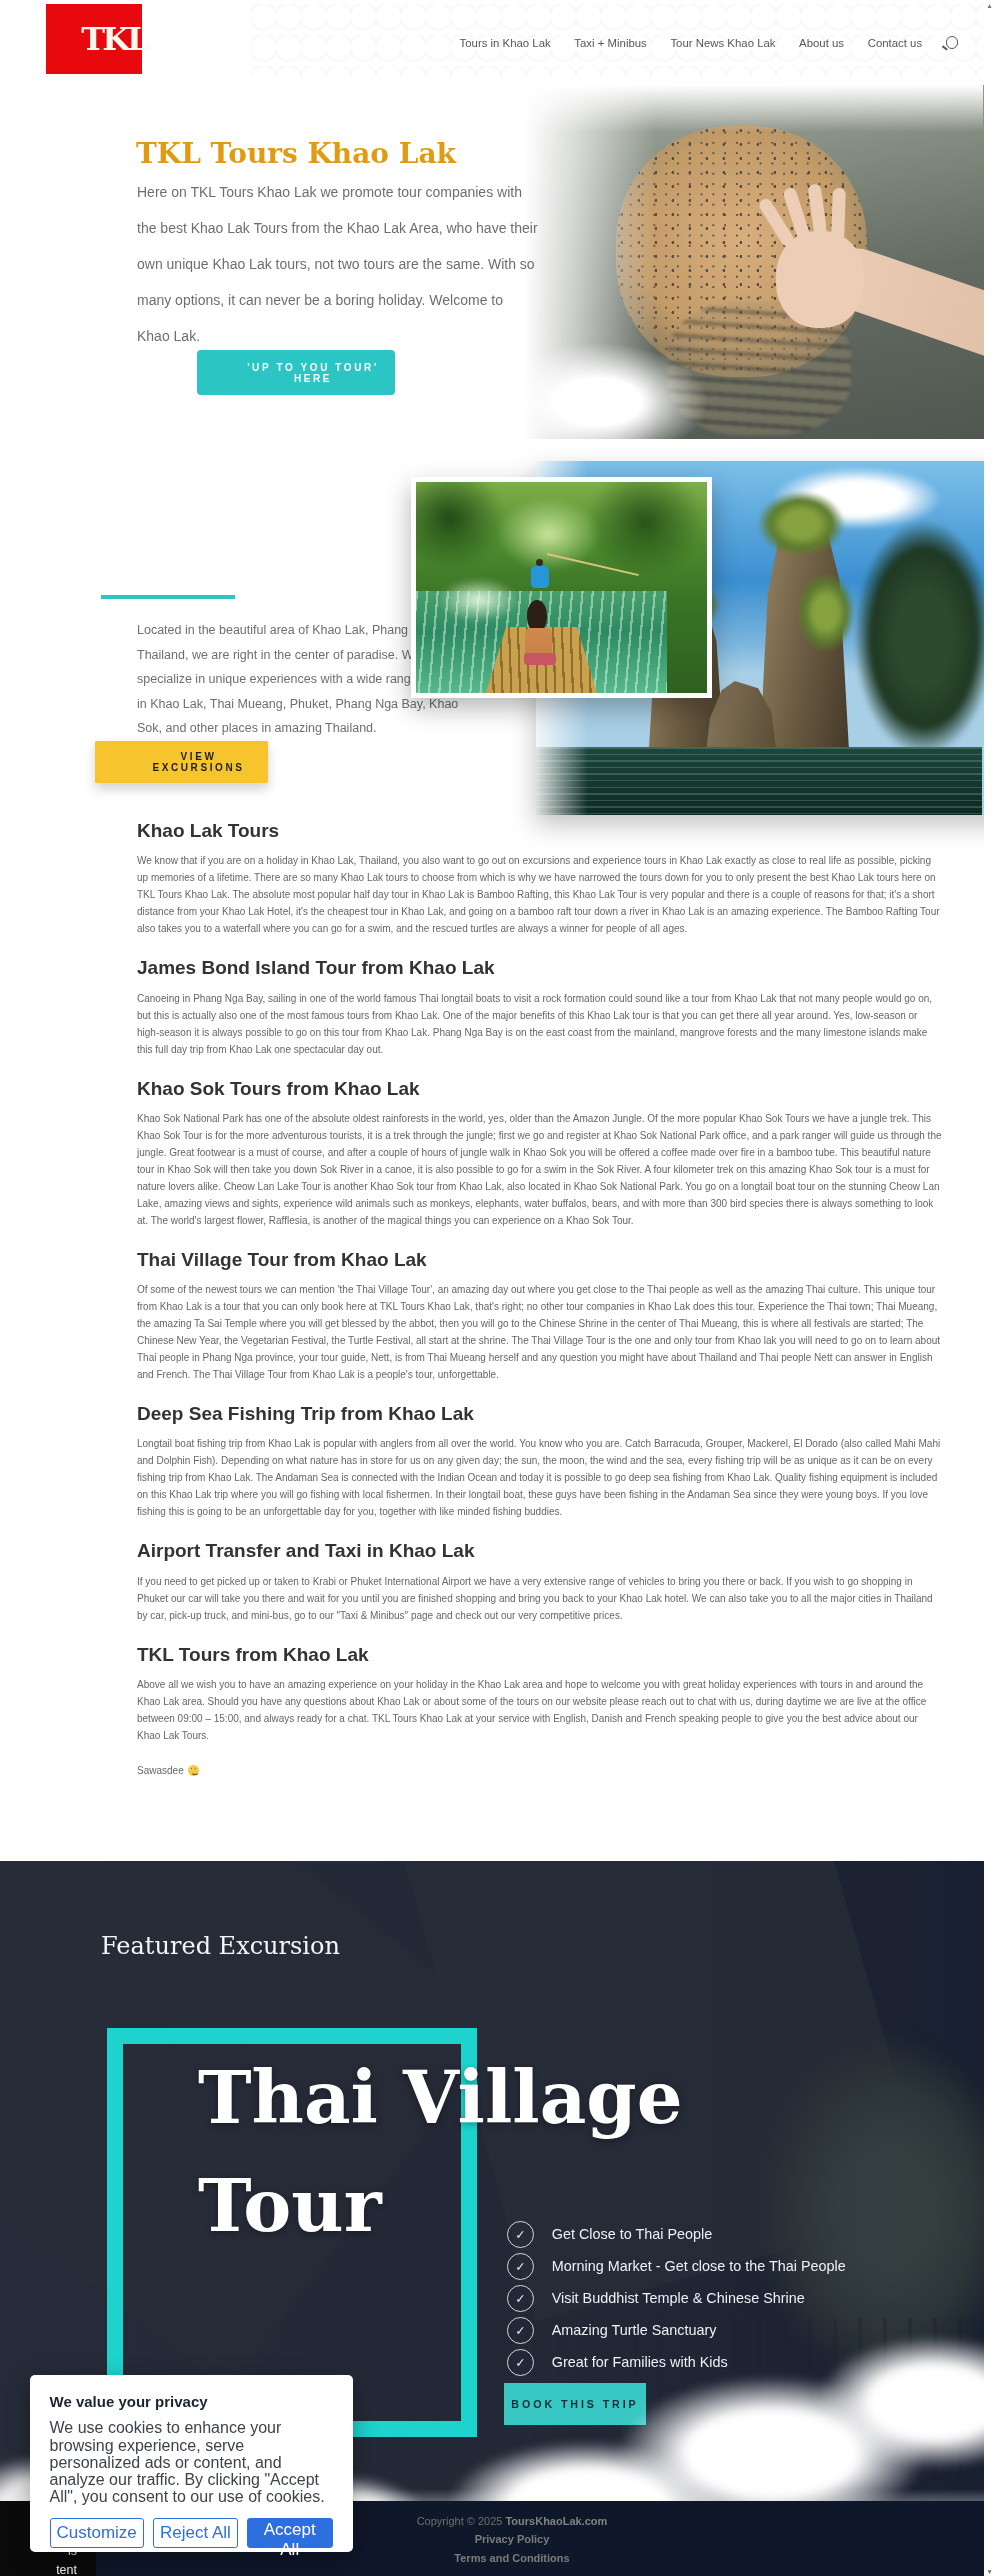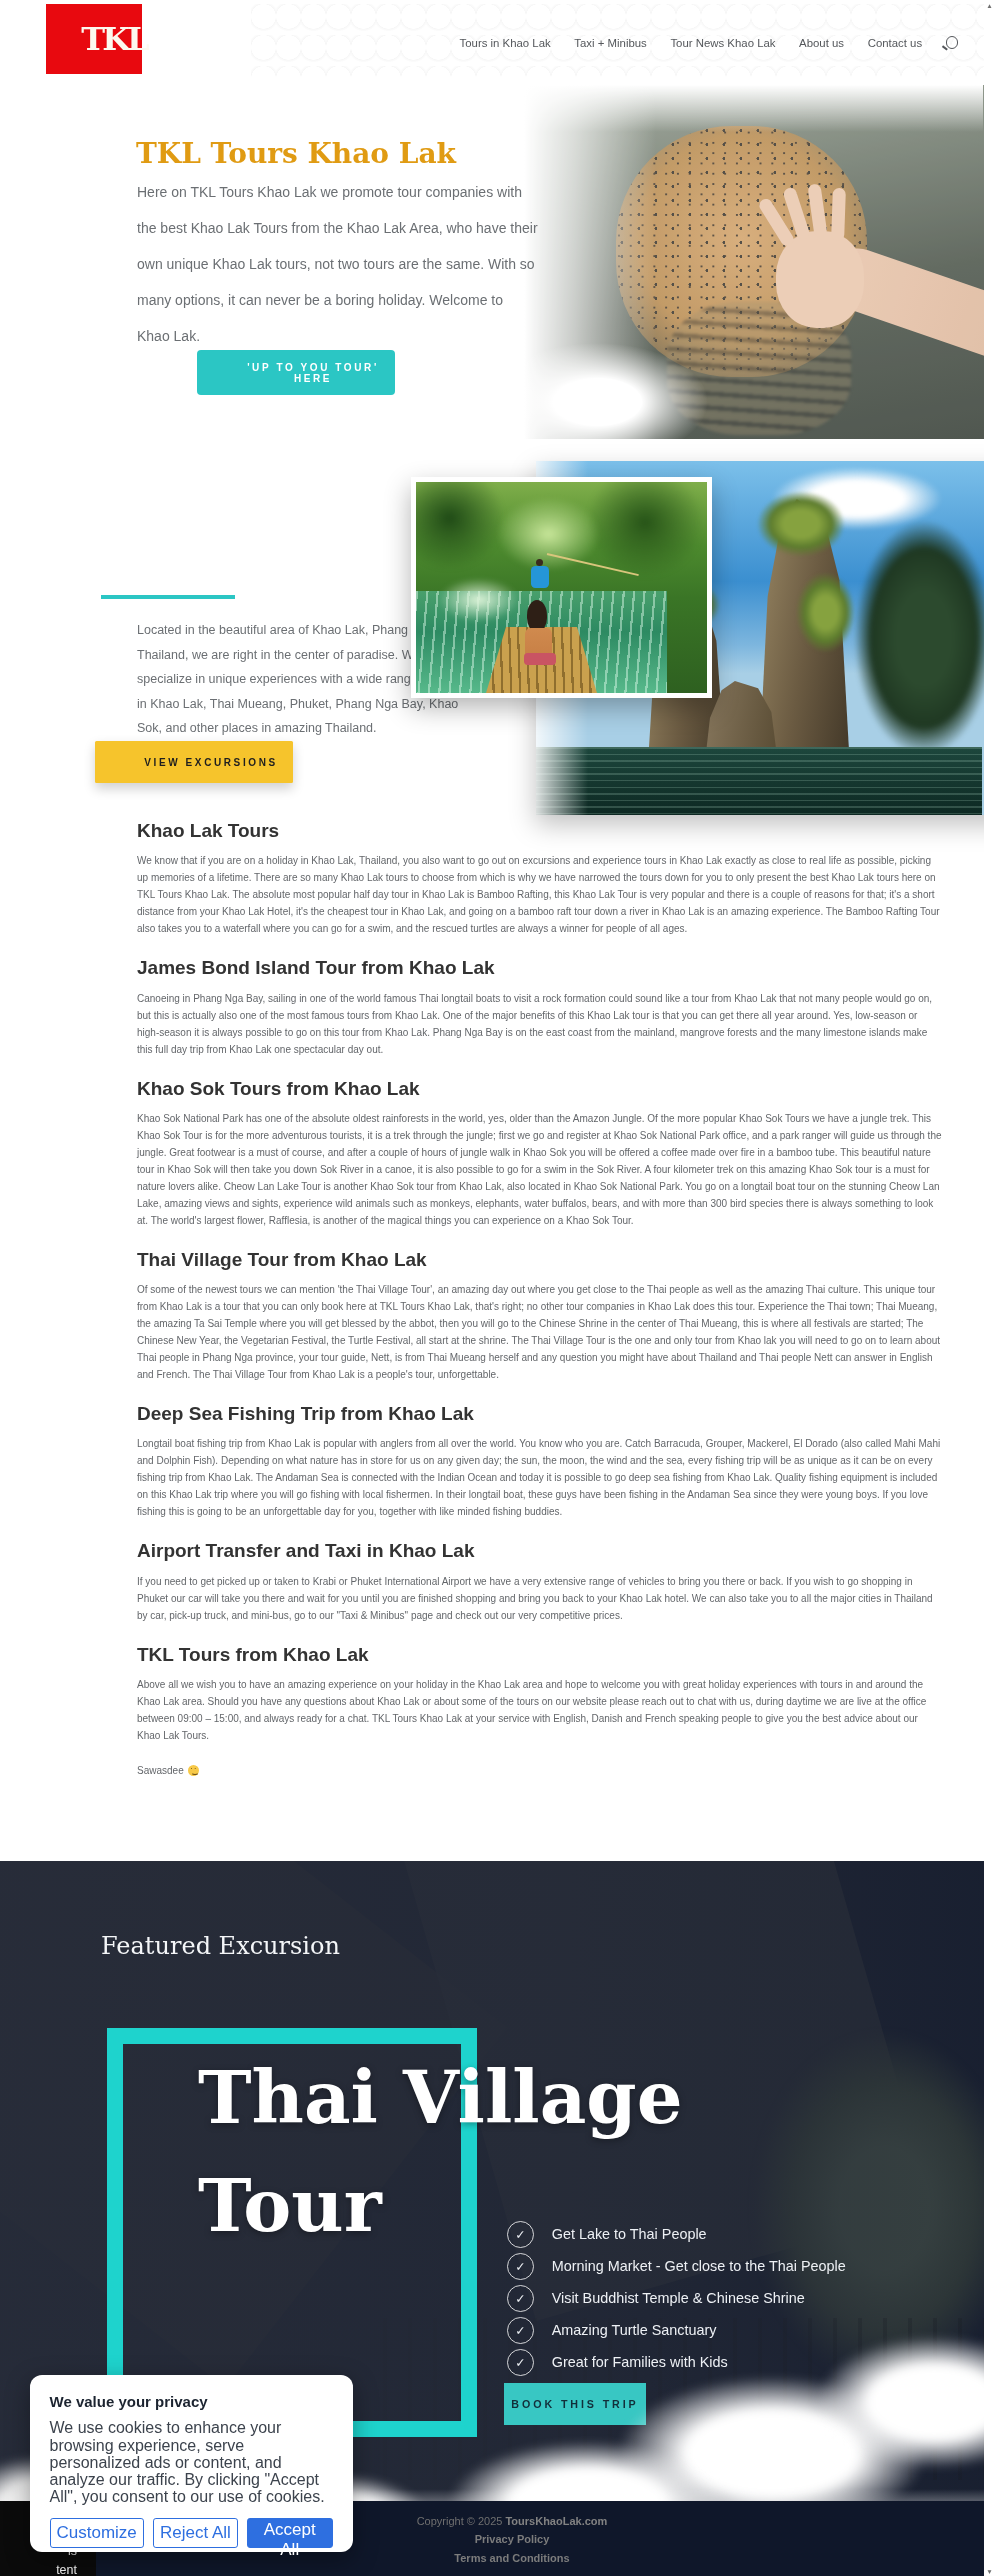--- a/index.html
+++ b/index.html
@@ -87,21 +87,21 @@
   .w-hair{position:absolute;left:111px;top:118px;width:20px;height:31px;border-radius:50% 50% 42% 42%;background:#2e1f16;}
   .w-torso{position:absolute;left:109px;top:146px;width:26.5px;height:31px;border-radius:5.9px;
     background:linear-gradient(180deg,#d08a4e,#c77f45);}
   .w-suit{position:absolute;left:108px;top:171px;width:32px;height:11.8px;border-radius:3.7px;background:#c95463;}
   .m-head{position:absolute;left:120px;top:77px;width:7.4px;height:7.4px;border-radius:50%;background:#3a2b1f;}
   .m-shirt{position:absolute;left:115px;top:84px;width:17.7px;height:22px;border-radius:4.4px;background:#2596d8;}
   .pole{position:absolute;left:131px;top:71px;width:94px;height:2.2px;background:#d9c57c;transform:rotate(13deg);transform-origin:left center;}
 
   .teal-line{left:101px;top:595px;width:94px;height:4.4px;background:#2bc6c4;}
   .intro-para{left:97px;top:618px;width:339px;font-size:12.5px;line-height:24.6px;color:#6b6f73;}
-  .btn-yellow{left:95px;top:741px;width:198px;height:42px;background:#f6c42c;border:none;border-radius:1.5px;
+  .btn-yellow{left:95px;top:741px;width:173px;height:42px;background:#f6c42c;border:none;border-radius:1.5px;
     color:#1f1f1f;font-weight:bold;font-size:10px;letter-spacing:2.6px;cursor:pointer;
     box-shadow:0 5.2px 11.8px rgba(0,0,0,.18);font-family:"Liberation Sans",sans-serif;}
 
   
   .articles{left:97px;top:820px;width:805px;color:#63666a;}
   .articles h2{font-size:19px;font-weight:600;color:#333;margin:20px 0 10.3px 0;
     font-family:"Liberation Sans","DejaVu Sans",sans-serif;}
   .articles section:first-child h2{margin-top:0;}
   .articles p{margin:0;font-size:10px;line-height:17px;}
   .signoff{margin-top:17.7px !important;display:flex;align-items:center;gap:4.4px;}
@@ -144,21 +144,21 @@
   .blackbox{left:0;top:2501px;width:96px;height:75px;background:#0b0b0b;z-index:6;color:#f5f5f5;
     font-size:12.5px;line-height:19px;padding-top:2.9px;box-sizing:border-box;}
   .blackbox div{width:37px;text-align:right;}
   .footer{left:0;top:2501px;width:984px;height:75px;background:#0f172a;z-index:5;
     display:flex;flex-direction:column;align-items:center;padding-top:11px;box-sizing:border-box;text-align:right;}
   .footer,.footer a{color:#6f6f6f;font-size:11px;line-height:18.4px;text-decoration:none;}
   .footer strong{color:#828282;}
   .footer a{font-weight:bold;color:#7c7c7c;cursor:pointer;}
 
   
-  .cookie{left:29.5px;top:2375px;width:323px;height:177px;background:#fff;border-radius:12px;z-index:50;
+  .cookie{left:29.5px;top:2375px;width:323px;height:177px;background:#fff;border-radius:5px;z-index:50;
     box-shadow:0 7.4px 25px rgba(0,0,0,.35);padding:17.7px 20px;box-sizing:border-box;}
   .cookie h3{margin:0;font-size:15px;color:#1c2430;}
   .cookie p{margin:9.6px 0 0 0;font-size:16px;line-height:17.3px;color:#3c434d;}
   .cookie-btns{display:flex;gap:8.8px;margin-top:12.5px;}
   .cookie-btns button{flex:1;height:29.5px;border-radius:2.9px;font-size:17px;cursor:pointer;
     font-family:"Liberation Sans",sans-serif;}
   .c-outline{background:#fff;border:1.2px solid #2e6fe0;color:#2e6fe0;}
   .c-fill{background:#2e6fe0;border:1.2px solid #2e6fe0;color:#fff;}
 
   
@@ -277,21 +277,21 @@
     <div class="f-shade"></div>
     <div class="f-eyebrow">Featured Excursion</div>
     <div class="f-frame"></div>
     <div class="f-title">
       <div>Thai Village</div>
       <div>Tour</div>
     </div>
     <div class="f-list">
       <div class="f-row">
         <span class="f-check">✓</span>
-        <span class="f-label">Get Lake to Thai People</span>
+        <span class="f-label">Get Close to Thai People</span>
       </div>
       <div class="f-row">
         <span class="f-check">✓</span>
         <span class="f-label">Morning Market - Get close to the Thai People</span>
       </div>
       <div class="f-row">
         <span class="f-check">✓</span>
         <span class="f-label">Visit Buddhist Temple &amp; Chinese Shrine</span>
       </div>
       <div class="f-row">

